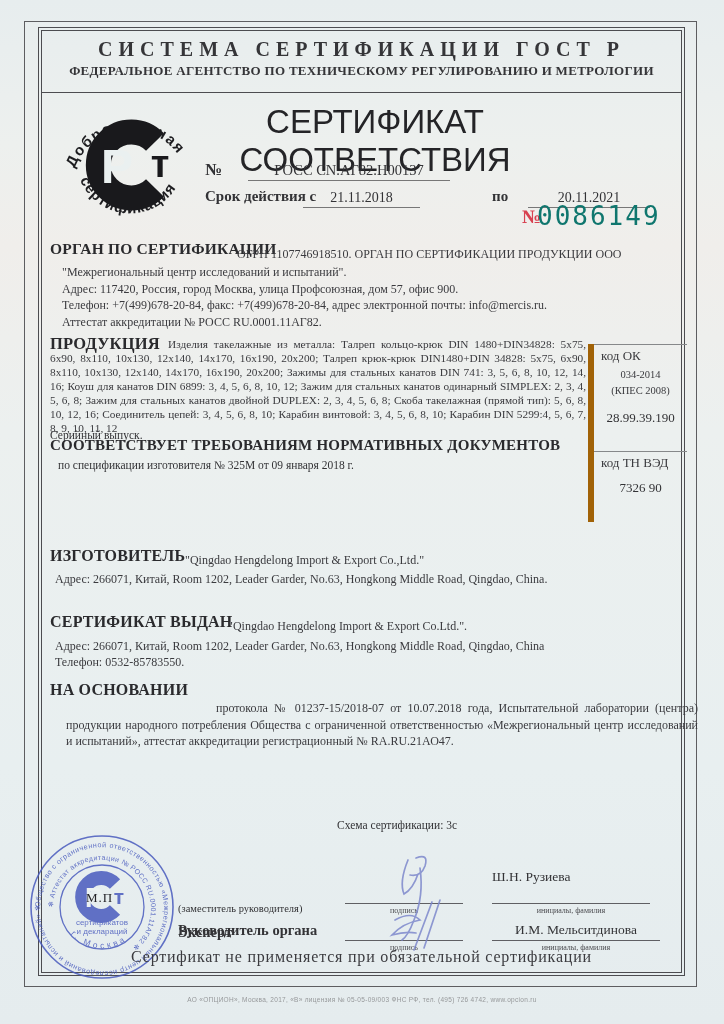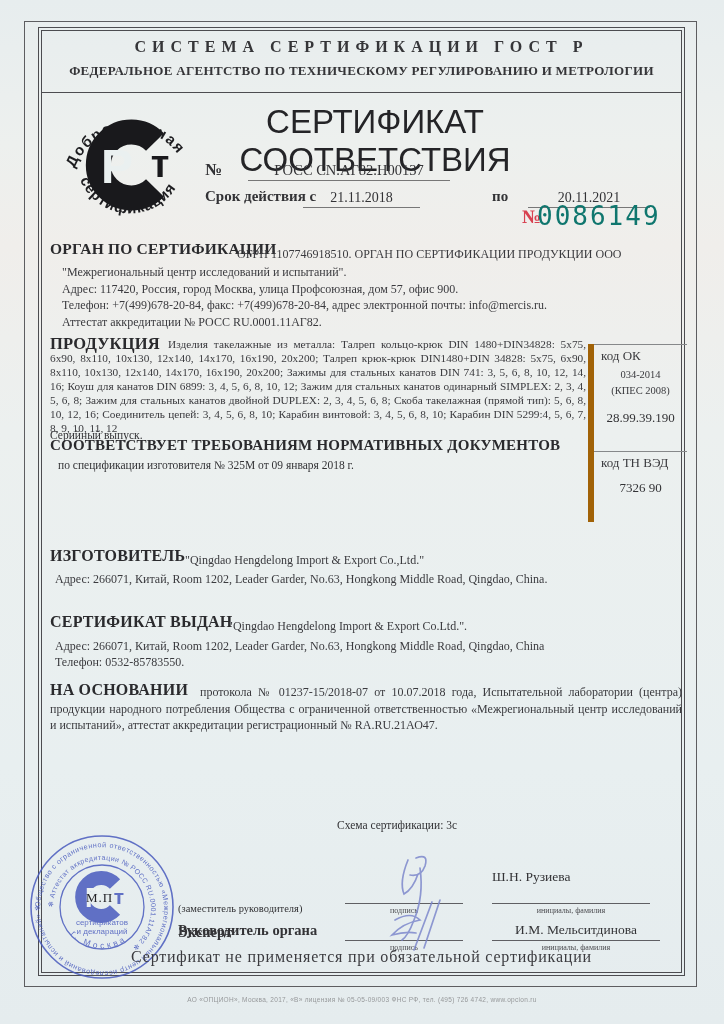--- a/index.html
+++ b/index.html
@@ -6,21 +6,21 @@
   #page{position:relative;width:724px;height:1024px;background:#e7edee;overflow:hidden;
         font-family:"Liberation Serif",serif;color:#333336;}
   #page::before{content:"";position:absolute;inset:0;
         background:linear-gradient(180deg,#e7edee 0%,#edf0ee 14%,#f0eeeb 24%,#ecf0ef 42%,#e8eff0 75%,#e5ecee 100%);
         pointer-events:none;}
   .abs{position:absolute;}
   .frame1{left:24px;top:21px;width:671px;height:964px;border:1px solid #5d5d60;}
   .frame2{left:38px;top:27px;width:645px;height:947px;border:1px solid #4c4c50;}
   .frame3{left:41px;top:30px;width:639px;height:941px;border:1px solid #4c4c50;}
   .header-box{left:42px;top:31px;width:639px;height:61px;border-bottom:1px solid #4c4c50;}
-  .h-line1{left:42px;top:38px;width:639px;text-align:center;font-weight:700;font-size:16px;
+  .h-line1{left:42px;top:38px;width:639px;text-align:center;font-weight:700;font-size:20px;
            letter-spacing:6px;color:#353538;}
   .h-line2{left:42px;top:63px;width:639px;text-align:center;font-weight:700;font-size:13px;
            letter-spacing:0.3px;color:#353538;}
   .title{left:140px;top:103px;width:470px;text-align:center;font-family:"Liberation Sans",sans-serif;
          font-weight:400;font-size:33px;letter-spacing:0px;color:#242427;}
   .no-sym{left:205px;top:160px;font-size:17px;font-weight:700;}
   .no-val{left:248px;top:162px;font-size:14.5px;}
   .u{display:inline-block;border-bottom:1px solid #777;text-align:center;padding:0 6px 1px 6px;}
   .srok-label{left:205px;top:188px;font-size:15px;font-weight:700;}
   .date1{left:303px;top:190px;font-size:14px;}
@@ -49,21 +49,21 @@
   .conf-text{left:58px;top:459px;font-size:11.5px;}
   .manu-label{left:50px;top:547px;font-size:16px;}
   .manu-name{left:185px;top:553px;}
   .manu-addr{left:55px;top:572px;}
   .issued-label{left:50px;top:613px;font-size:16px;}
   .issued-name{left:228px;top:619px;}
   .issued-addr{left:55px;top:639px;}
   .issued-phone{left:55px;top:655px;}
   .basis-label{left:50px;top:681px;font-size:16px;}
   .basis-text{left:50px;top:684px;width:632px;font-size:12px;line-height:16.5px;
-              text-align:justify;text-indent:150px;margin:0;color:#3a3a3e;}
+              text-align:justify;text-indent:150px;margin:16px;color:#3a3a3e;}
   .add-label{left:50px;top:814px;font-size:15px;}
   .add-text{left:337px;top:819px;font-size:11.5px;}
   .mp{left:86px;top:890px;font-size:13px;letter-spacing:1px;color:#232327;}
   .sig-head{left:178px;top:883px;font-size:14.5px;font-weight:700;margin-top:39px;}
   .sig-sub{left:178px;top:903px;font-size:10.5px;}
   .sig-exp{left:178px;top:924px;font-size:14.5px;font-weight:700;}
   .line{height:0;border-top:1px solid #5f5f63;}
   .sig-line1{left:345px;top:903px;width:118px;}
   .sig-line2{left:345px;top:940px;width:118px;}
   .name-line1{left:492px;top:903px;width:158px;}

